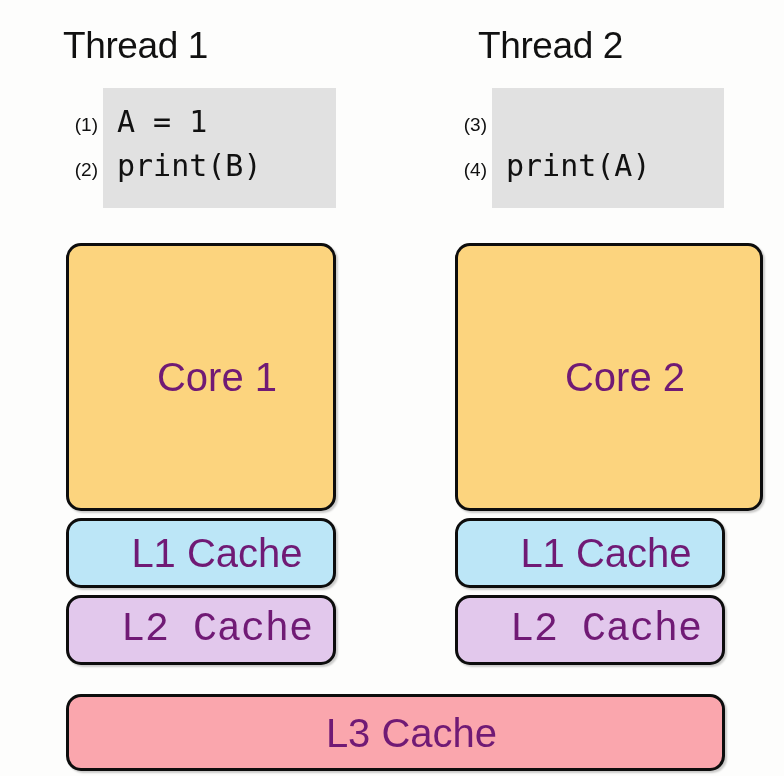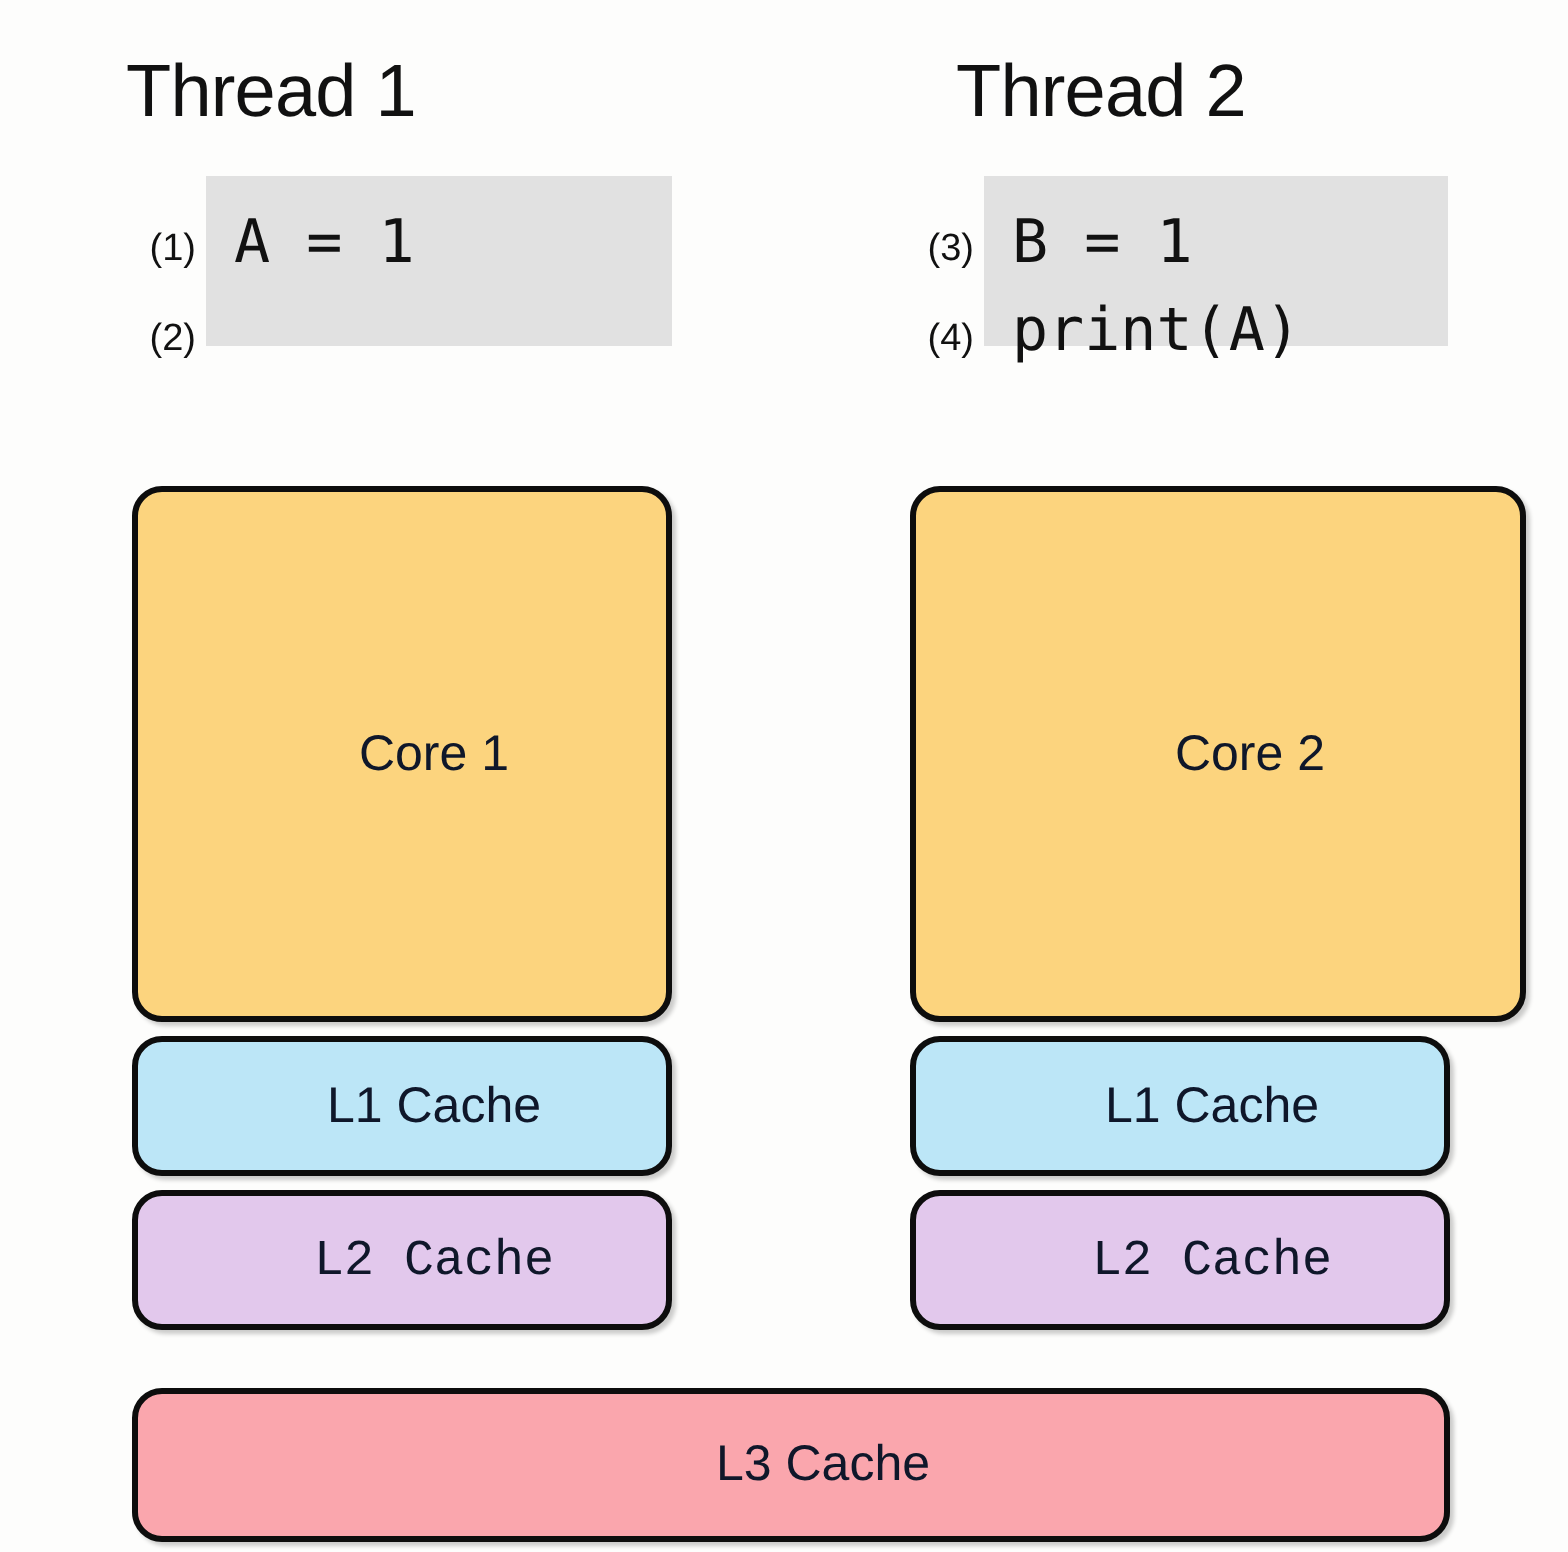--- a/index.html
+++ b/index.html
@@ -31,21 +31,21 @@
     white-space: nowrap;
   }
   #thread1-title { left: 63px; top: 27px; }
   #thread2-title { left: 452px; top: 27px; margin-left: 26px; }
 
   
   .code-block {
     position: absolute;
     background: #e1e1e1;
     top: 88px;
-    height: 85px;
+    height: 120px;
   }
   #thread1-code { left: 103px; width: 233px; }
   #thread2-code { left: 492px; width: 232px; }
 
   .code-line {
     position: absolute;
     left: 14px;
     font-family: "DejaVu Sans Mono", monospace;
     font-size: 30px;
     line-height: 1;
@@ -71,23 +71,23 @@
 
   
   .hw-box {
     position: absolute;
     box-sizing: border-box;
     border: 3px solid #0d0d0d;
     border-radius: 15px;
     display: flex;
     align-items: center;
     justify-content: center;
-    font-size: 25px;
+    font-size: 40px;
     line-height: 1;
-    color: #0f172a;
+    color: #701a75;
     box-shadow: 2px 2px 2px rgba(0,0,0,0.20);
     padding-left: 32px;
   }
   .core-box  { background: #fcd47e; }
   .l1-box    { background: #bce6f7; text-align: right; }
   .l2-box    { background: #e2c8ec; font-family: Liberation Mono, monospace; }
   .l3-box    { background: #faa6ad; margin-top: 23px; }
 
   
   #core1 { left: 66px;  top: 243px; width: 270px; height: 268px; }
@@ -105,29 +105,29 @@
 
 <div id="canvas">
 
   <div id="thread1-title" class="thread-title">Thread 1</div>
 
   <div id="step-1" class="step-num">(1)</div>
   <div id="step-2" class="step-num">(2)</div>
 
   <div id="thread1-code" class="code-block">
     <div class="code-line l1">A = 1</div>
+    <div class="code-line l2">print(B)</div>
   </div>
 
   <div id="thread2-title" class="thread-title">Thread 2</div>
 
   <div id="step-3" class="step-num">(3)</div>
   <div id="step-4" class="step-num">(4)</div>
 
   <div id="thread2-code" class="code-block">
-    <div class="code-line l1">B = 1</div>
     <div class="code-line l2">print(A)</div>
   </div>
 
   <div id="core1" class="hw-box core-box">Core 1</div>
   <div id="l1a" class="hw-box l1-box">L1 Cache</div>
   <div id="l2a" class="hw-box l2-box">L2 Cache</div>
 
   <div id="core2" class="hw-box core-box">Core 2</div>
   <div id="l1b" class="hw-box l1-box">L1 Cache</div>
   <div id="l2b" class="hw-box l2-box">L2 Cache</div>

